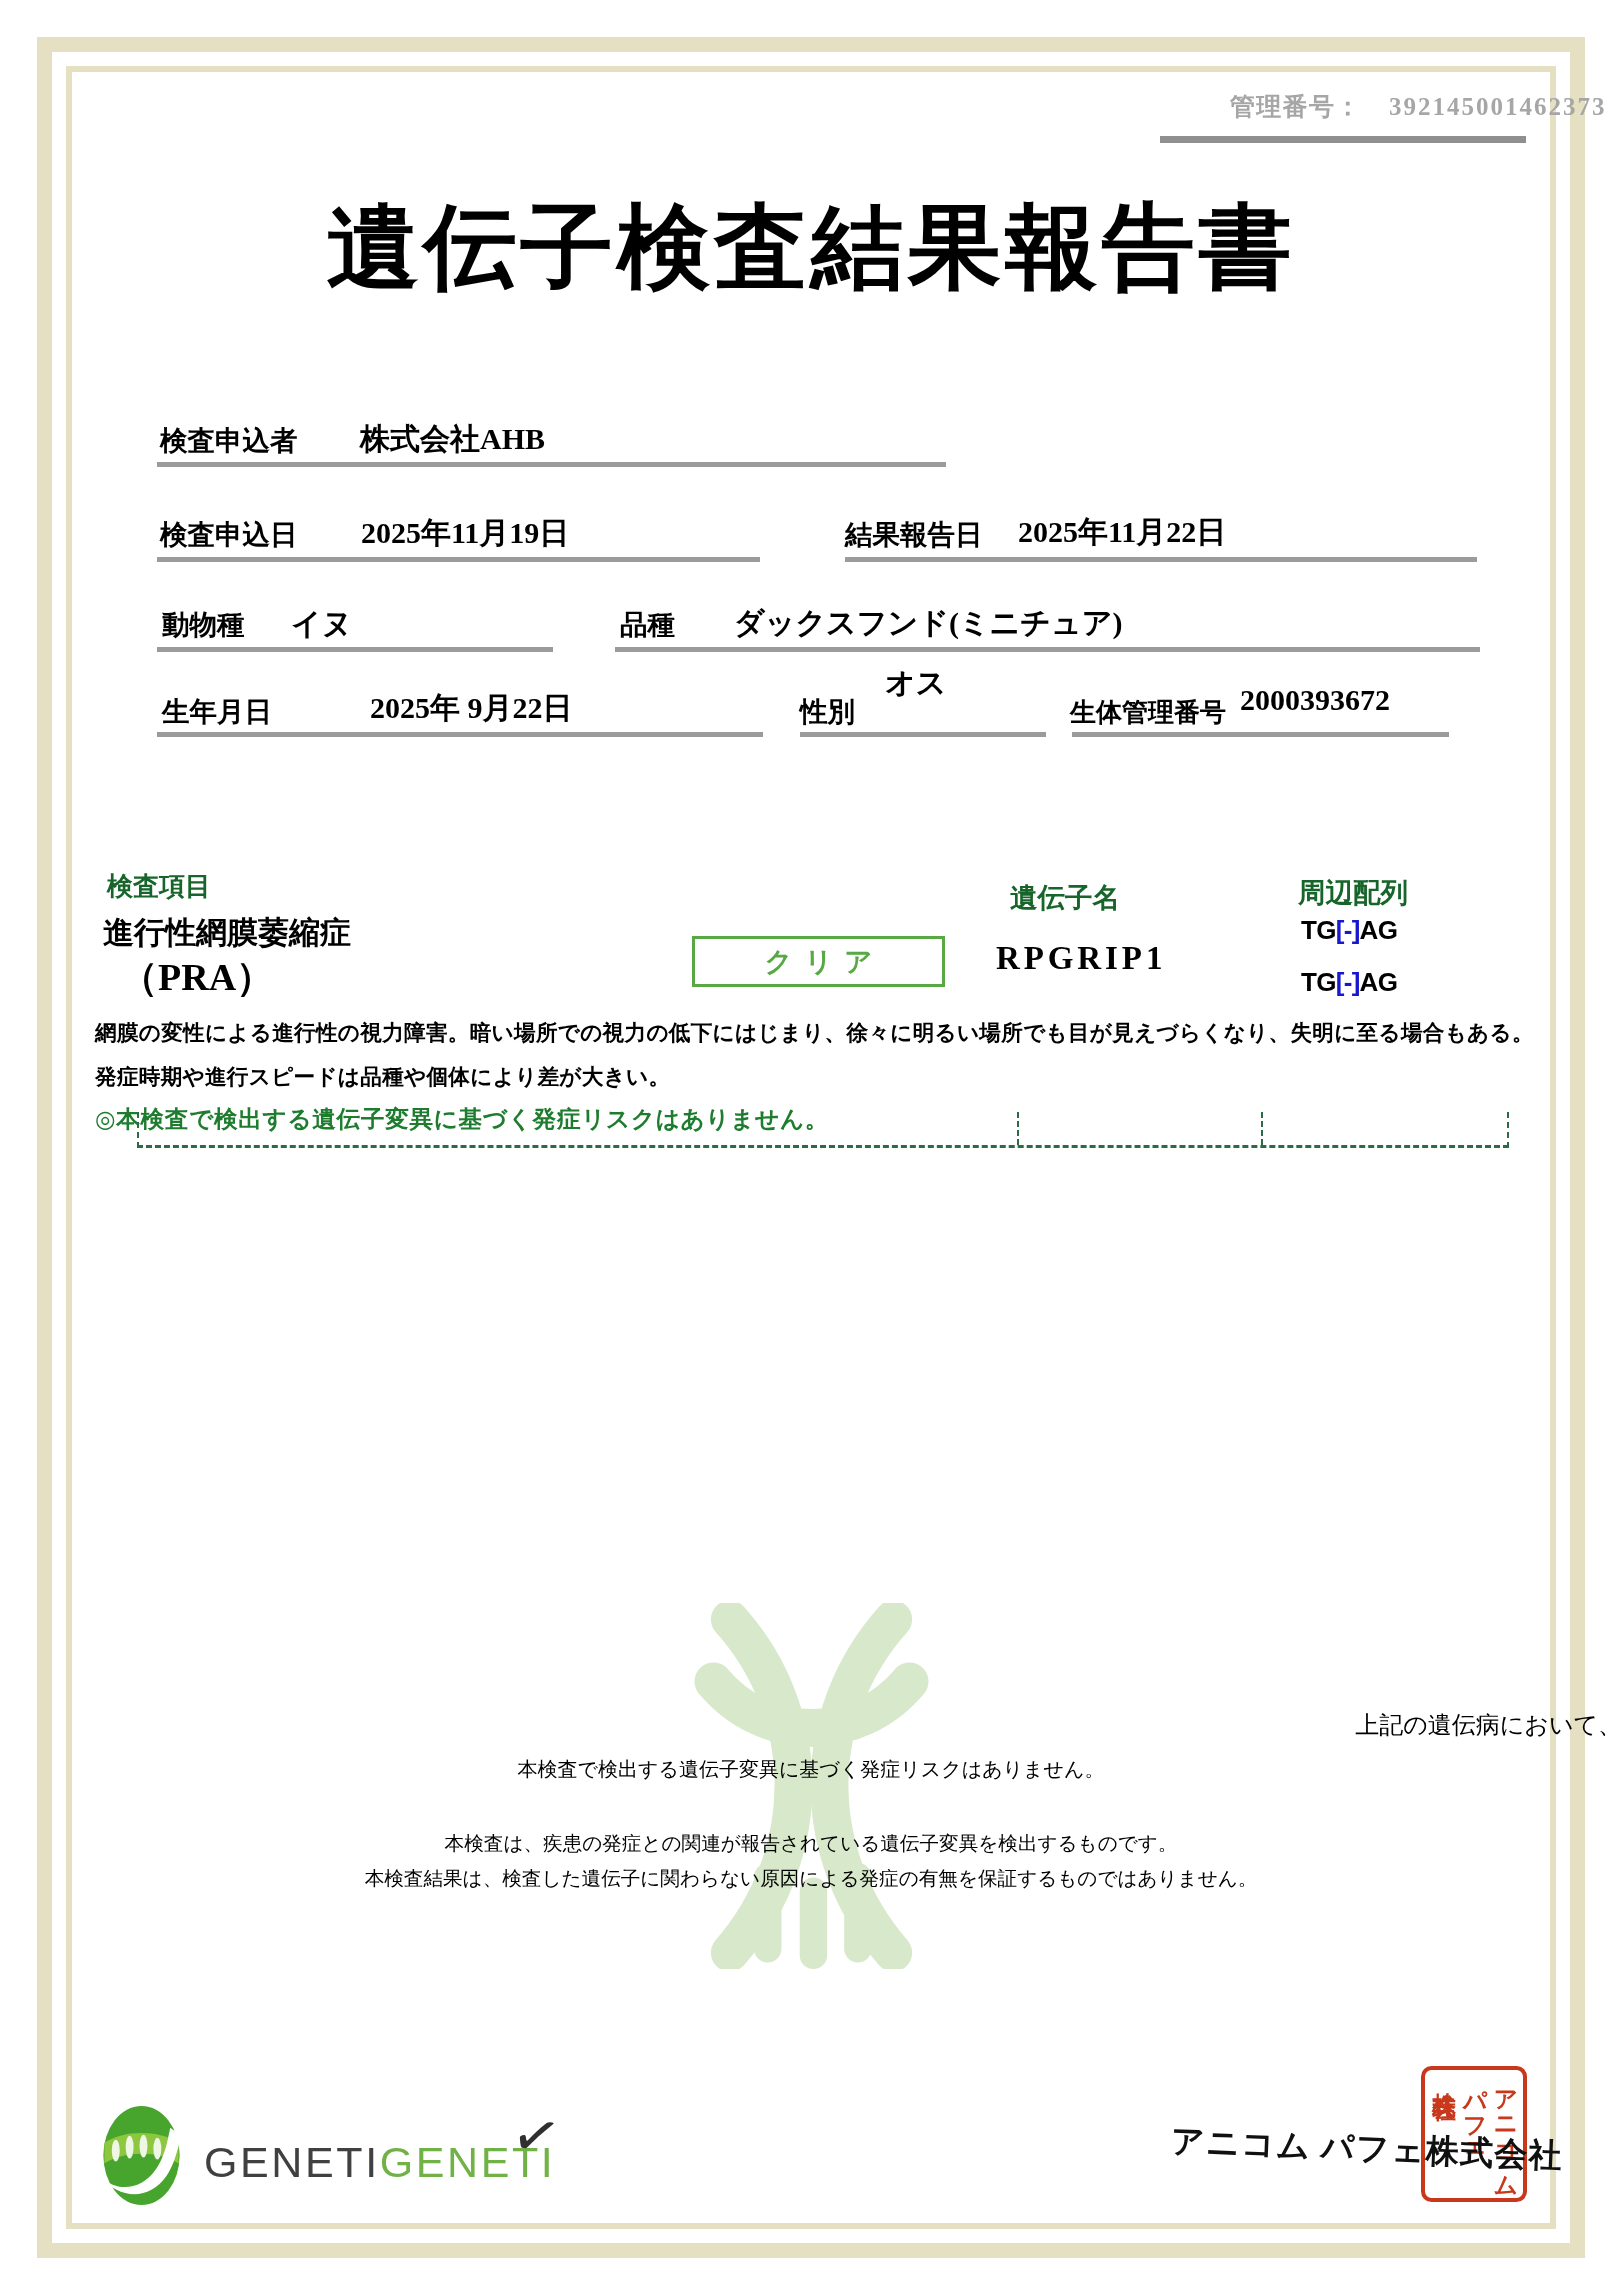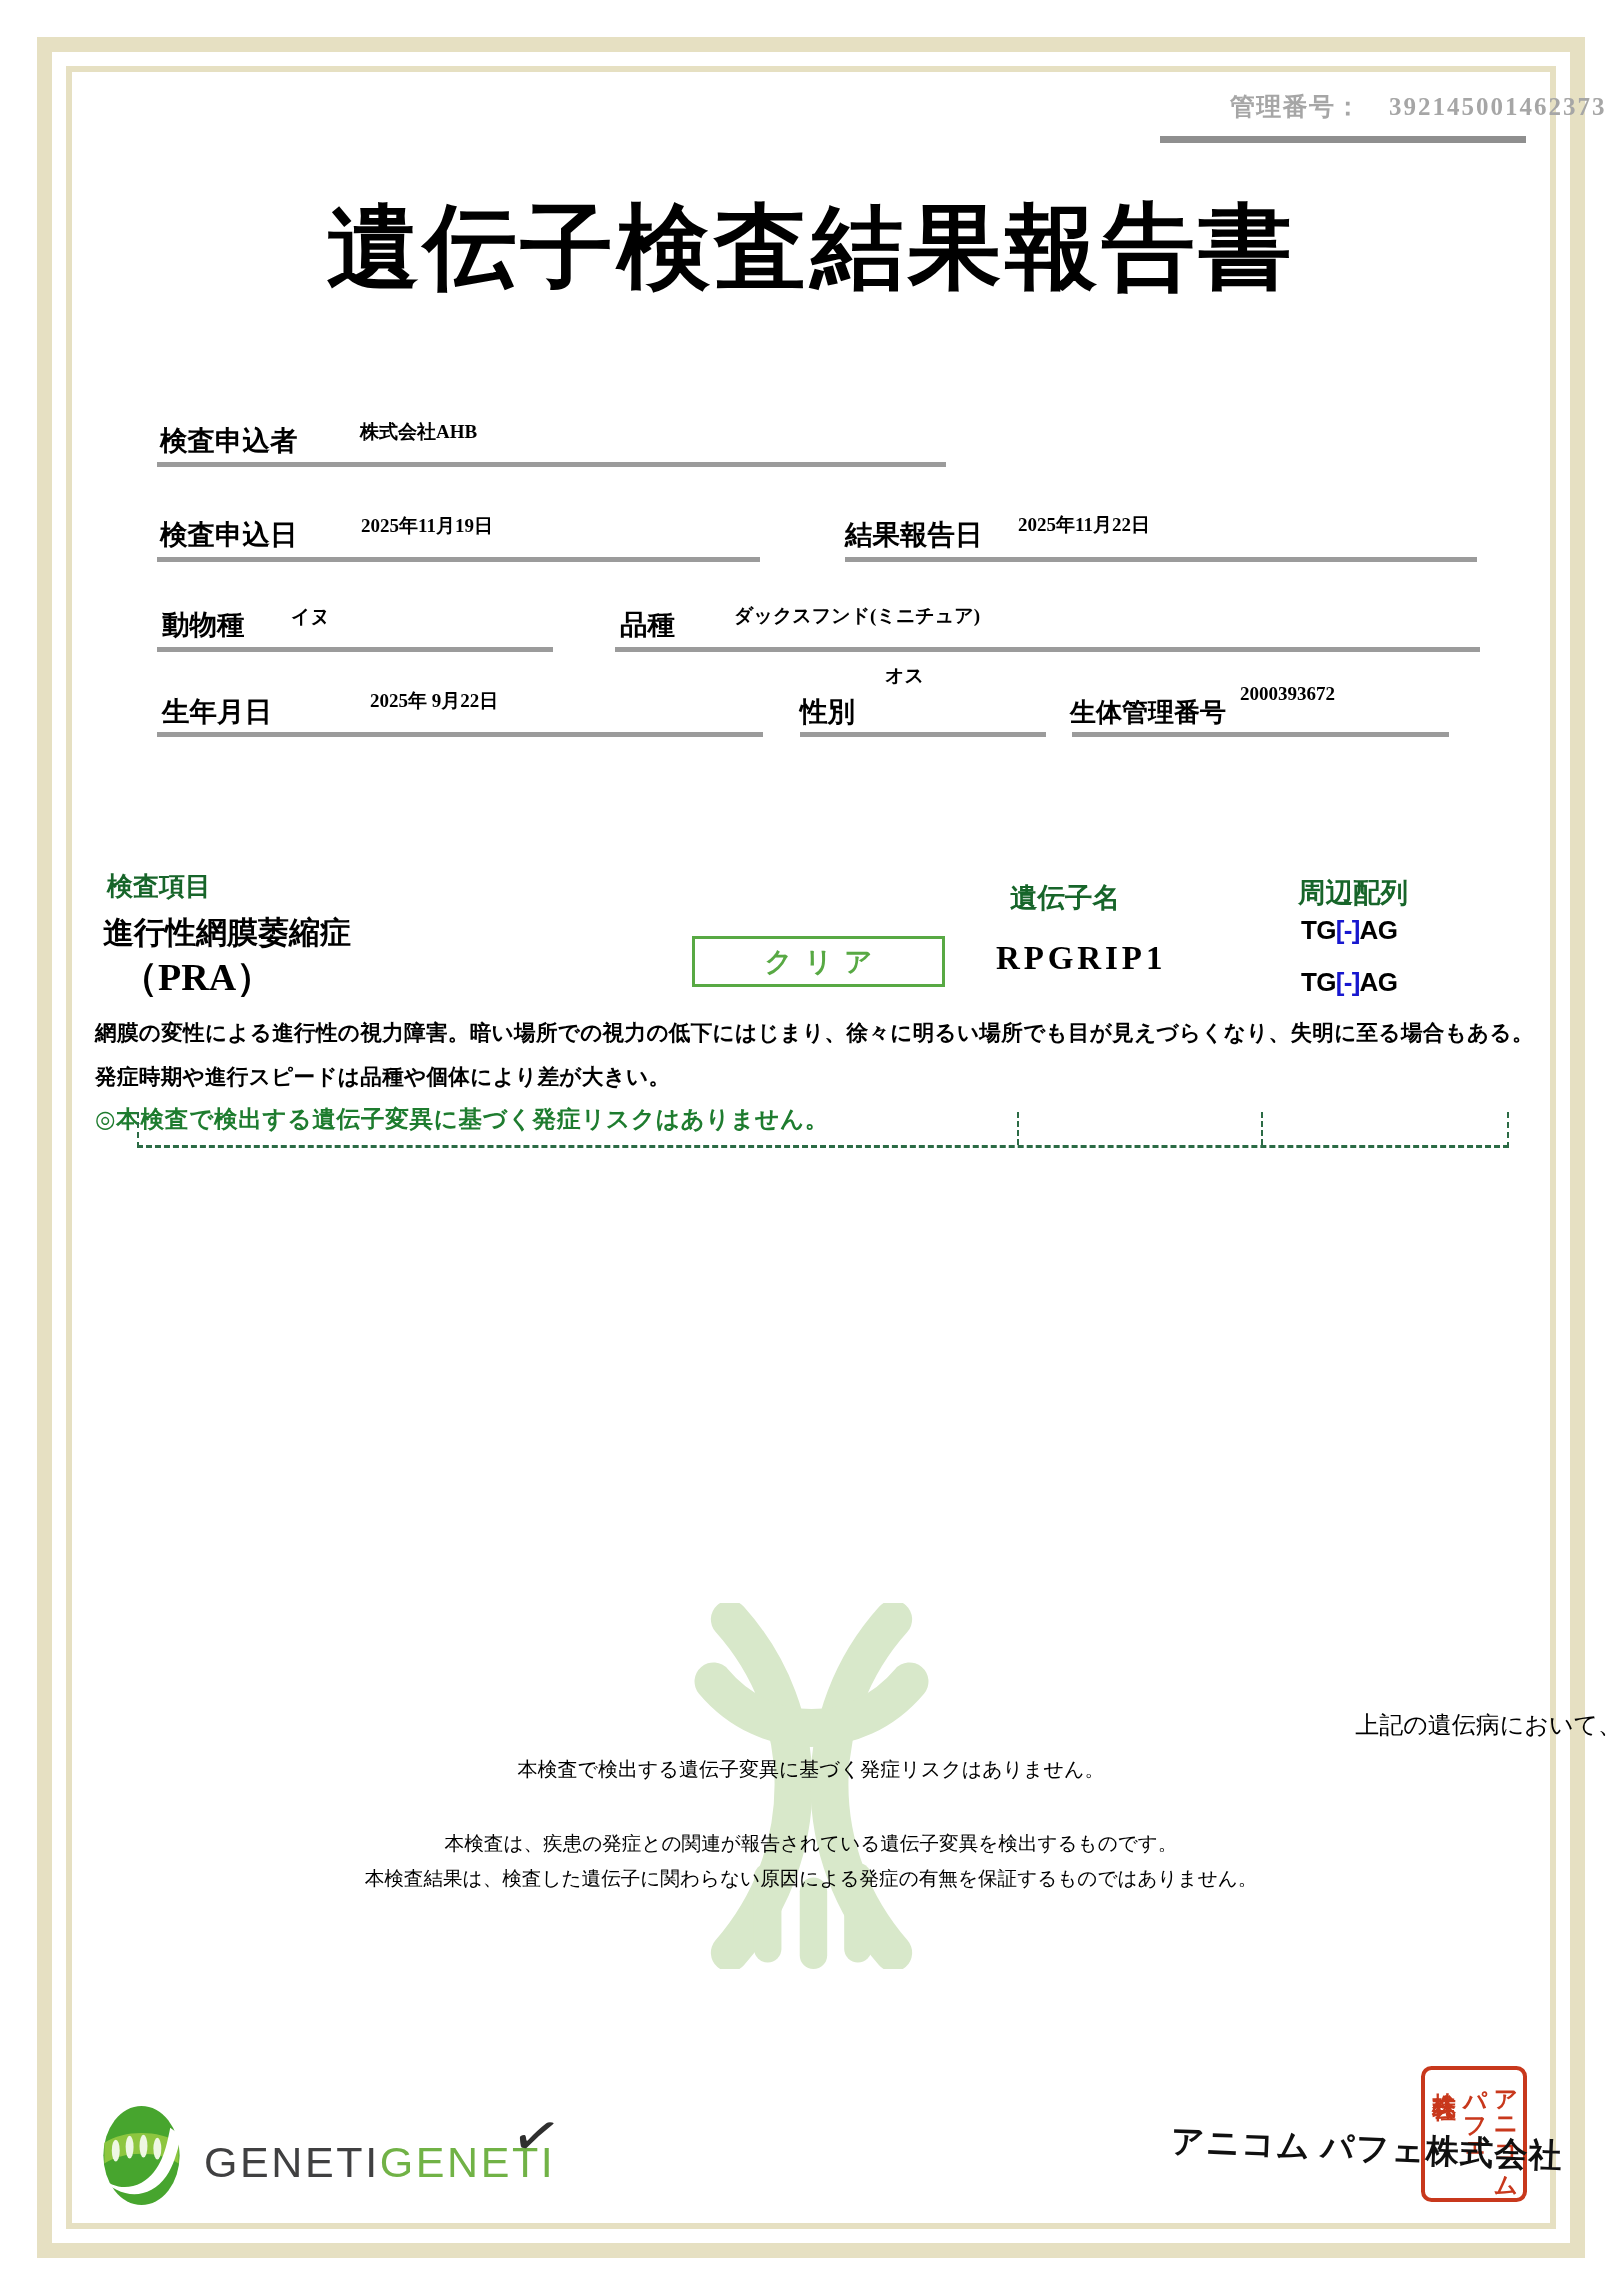--- a/index.html
+++ b/index.html
@@ -18,21 +18,21 @@
   .abs{position:absolute;white-space:nowrap;}
   .sans{font-family:"Liberation Sans","DejaVu Sans",sans-serif;}
 
   .control-line{top:90px;left:1230px;font-size:25px;color:#a6a6a6;letter-spacing:1.3px;font-weight:bold;}
   .control-line .num{margin-left:27.5px;letter-spacing:2px;}
   .control-uline{top:136px;left:1160px;width:366px;height:6.5px;background:#8f8f8f;}
 
   .doc-title{top:185px;left:0;right:0;text-align:center;font-size:93px;font-weight:bold;letter-spacing:3.9px;color:#000;}
 
   .lbl{font-size:27.5px;font-weight:bold;color:#000;}
-  .val{font-size:19px;font-weight:bold;color:#000;}
+  .val{font-size:30px;font-weight:bold;color:#000;}
   .uline{position:absolute;height:5.2px;background:#9b9b9b;}
 
   .green-head{font-size:27.5px;font-weight:bold;color:#17652a;}
   .disease{font-size:31px;font-weight:bold;color:#000;}
   .clear-box{
     top:936px;left:692px;width:253px;height:51px;
     border:3.3px solid #58a944;box-sizing:border-box;
     display:flex;align-items:center;justify-content:center;
   }
   .clear-box span{font-size:27.5px;font-weight:bold;color:#58a944;letter-spacing:11.8px;text-indent:11.8px;}

